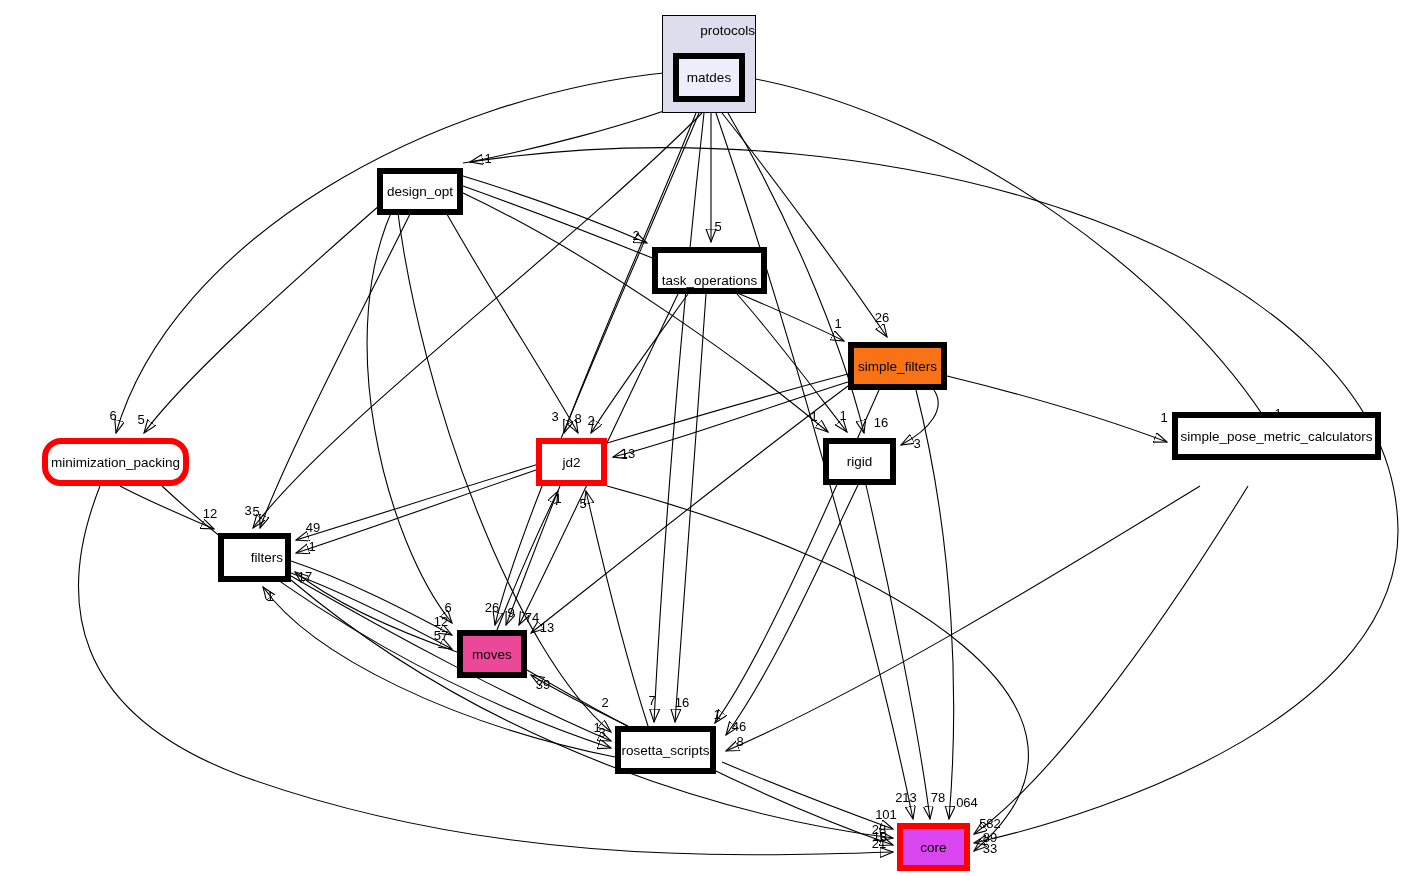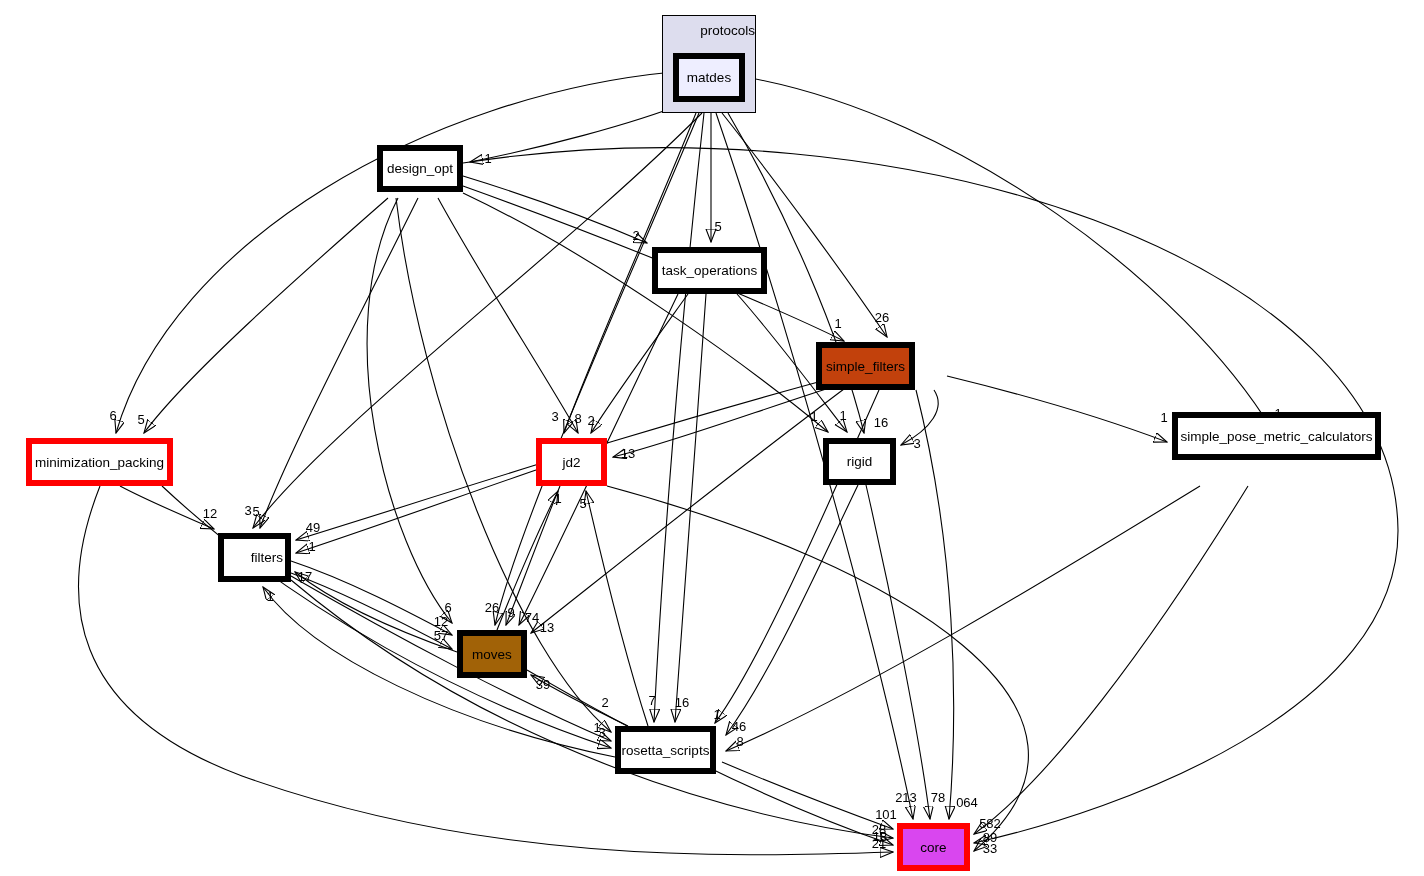--- a/index.html
+++ b/index.html
@@ -141,45 +141,45 @@
     </svg>
 
   <div class="cluster" style="left: 662px; top: 15px; width: 94px; height: 98px; background: rgb(221, 221, 238);">
     <div class="cluster-label">protocols</div>
   </div>
 
   <div>
       <div class="node" style="left: 673px; top: 53px; width: 72px; height: 49px; background: rgb(238, 238, 255); border-color: rgb(0, 0, 0);">
         <span>matdes</span>
       </div>
-      <div class="node" style="left: 377px; top: 145px; width: 86px; height: 47px; background: rgb(255, 255, 255); border-color: rgb(0, 0, 0);">
+      <div class="node" style="left: 377px; top: 168px; width: 86px; height: 47px; background: rgb(255, 255, 255); border-color: rgb(0, 0, 0);">
         <span>design_opt</span>
       </div>
-      <div class="node" style="left: 652px; top: 247px; width: 115px; height: 47px; background: rgb(255, 255, 255); border-color: rgb(0, 0, 0);">
+      <div class="node" style="left: 652px; top: 247px; width: 115px; height: 47px; background: rgb(255, 255, 255); border-color: rgb(0, 0, 0); align-items: flex-end;">
         <span>task_operations</span>
       </div>
-      <div class="node" style="left: 816px; top: 342px; width: 99px; height: 48px; background: #c2410c; border-color: rgb(0, 0, 0);">
+      <div class="node" style="left: 848px; top: 342px; width: 99px; height: 48px; background: #f97316; border-color: rgb(0, 0, 0);">
         <span>simple_filters</span>
       </div>
-      <div class="node" style="left: 26px; top: 438px; width: 147px; height: 48px; background: rgb(255, 255, 255); border-color: rgb(255, 0, 0);">
+      <div class="node" style="left: 42px; top: 438px; width: 147px; height: 48px; background: rgb(255, 255, 255); border-color: rgb(255, 0, 0); border-radius: 19px;">
         <span>minimization_packing</span>
       </div>
       <div class="node" style="left: 536px; top: 438px; width: 71px; height: 48px; background: rgb(255, 255, 255); border-color: rgb(255, 0, 0);">
         <span>jd2</span>
       </div>
       <div class="node" style="left: 823px; top: 438px; width: 73px; height: 47px; background: rgb(255, 255, 255); border-color: rgb(0, 0, 0);">
         <span>rigid</span>
       </div>
       <div class="node" style="left: 1172px; top: 412px; width: 209px; height: 48px; background: rgb(255, 255, 255); border-color: rgb(0, 0, 0);">
         <span>simple_pose_metric_calculators</span>
       </div>
       <div class="node" style="left: 218px; top: 533px; width: 73px; height: 49px; background: rgb(255, 255, 255); border-color: rgb(0, 0, 0); padding-left: 25px;">
         <span>filters</span>
       </div>
-      <div class="node" style="left: 457px; top: 630px; width: 70px; height: 48px; background: #a16207; border-color: rgb(0, 0, 0);">
+      <div class="node" style="left: 457px; top: 630px; width: 70px; height: 48px; background: #ec4899; border-color: rgb(0, 0, 0);">
         <span>moves</span>
       </div>
       <div class="node" style="left: 615px; top: 726px; width: 101px; height: 48px; background: rgb(255, 255, 255); border-color: rgb(0, 0, 0);">
         <span>rosetta_scripts</span>
       </div>
       <div class="node" style="left: 897px; top: 823px; width: 73px; height: 48px; background: #d946ef; border-color: rgb(255, 0, 0);">
         <span>core</span>
       </div>
     </div>
 

